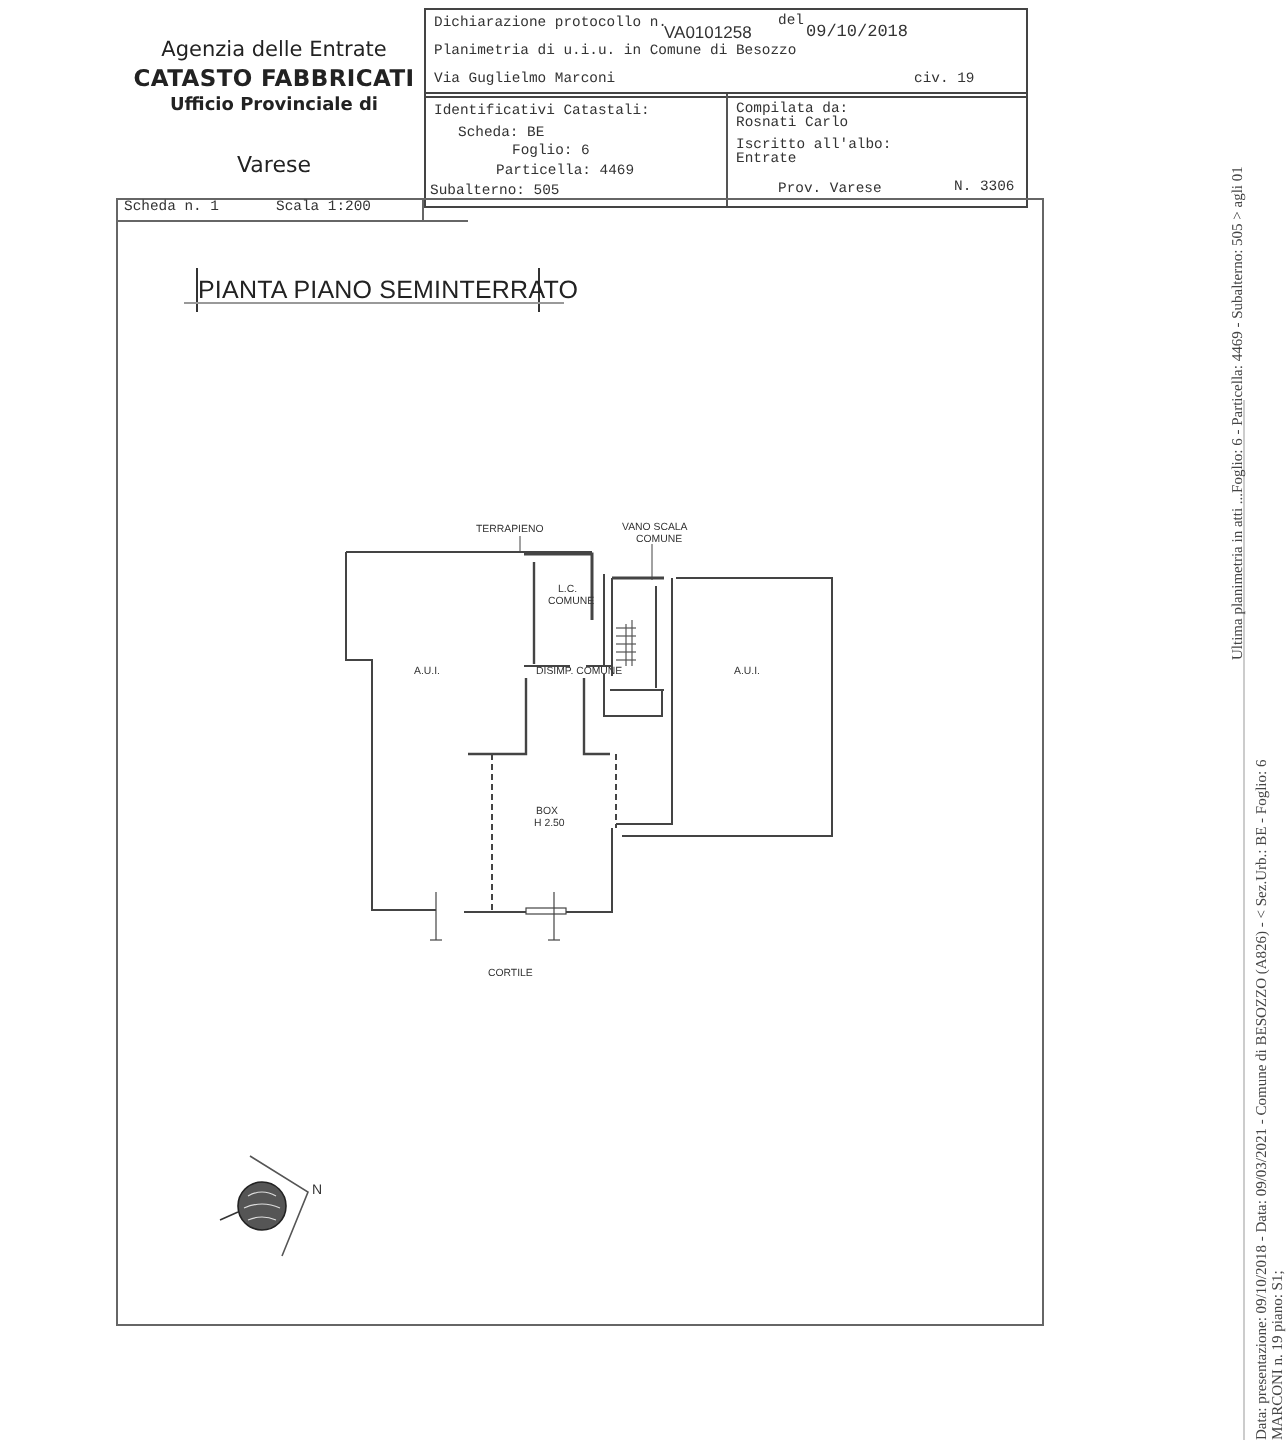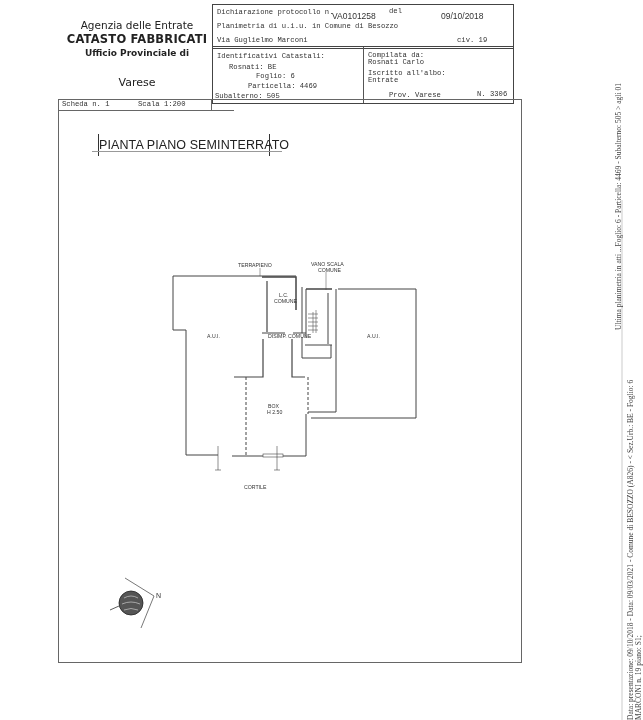--- a/index.html
+++ b/index.html
@@ -32,30 +32,30 @@
   <div class="l1">Agenzia delle Entrate</div>
   <div class="l2">CATASTO FABBRICATI</div>
   <div class="l3">Ufficio Provinciale di</div>
   <div class="l4">Varese</div>
 </div>
 
 <div class="abs hdr1">
   <div class="abs mono" style="left:4px;top:3px;">Dichiarazione protocollo n.</div>
   <div class="abs" style="left:119px;top:6px;font-family:'Liberation Sans',sans-serif;font-size:8.5px;color:#333;">VA0101258</div>
   <div class="abs mono" style="left:176px;top:2px;">del</div>
-  <div class="abs" style="left:190px;top:6px;font-family:Liberation Sans, sans-serif;font-size:8.5px;color:#333;margin-left:38px;">09/10/2018</div>
+  <div class="abs" style="left:190px;top:6px;font-family:Liberation Mono, monospace;font-size:8.5px;color:#333;">09/10/2018</div>
   <div class="abs mono" style="left:4px;top:17px;">Planimetria di u.i.u. in Comune di Besozzo</div>
   <div class="abs mono" style="left:4px;top:31px;">Via Guglielmo Marconi</div>
   <div class="abs mono" style="left:244px;top:31px;">civ. 19</div>
 </div>
 
 <div class="abs hdr2">
   <div class="div"></div>
   <div class="abs mono" style="left:4px;top:5px;">Identificativi Catastali:</div>
-  <div class="abs mono" style="left:16px;top:16px;">Rosnati: BE</div>
+  <div class="abs mono" style="left:16px;top:16px;">Scheda: BE</div>
   <div class="abs mono" style="left:20px;top:25px;margin-left:23px;">Foglio: 6</div>
   <div class="abs mono" style="left:2px;top:35px;padding-left:33px;">Particella: 4469</div>
   <div class="abs mono" style="left:2px;top:45px;">Subalterno: 505</div>
 
   <div class="abs mono" style="left:155px;top:4px;">Compilata da:</div>
   <div class="abs mono" style="left:155px;top:11px;">Rosnati Carlo</div>
   <div class="abs mono" style="left:155px;top:22px;">Iscritto all'albo:</div>
   <div class="abs mono" style="left:155px;top:29px;">Entrate</div>
   <div class="abs mono" style="left:155px;top:44px;margin-left:21px;">Prov. Varese</div>
   <div class="abs mono" style="left:264px;top:43px;">N. 3306</div>

